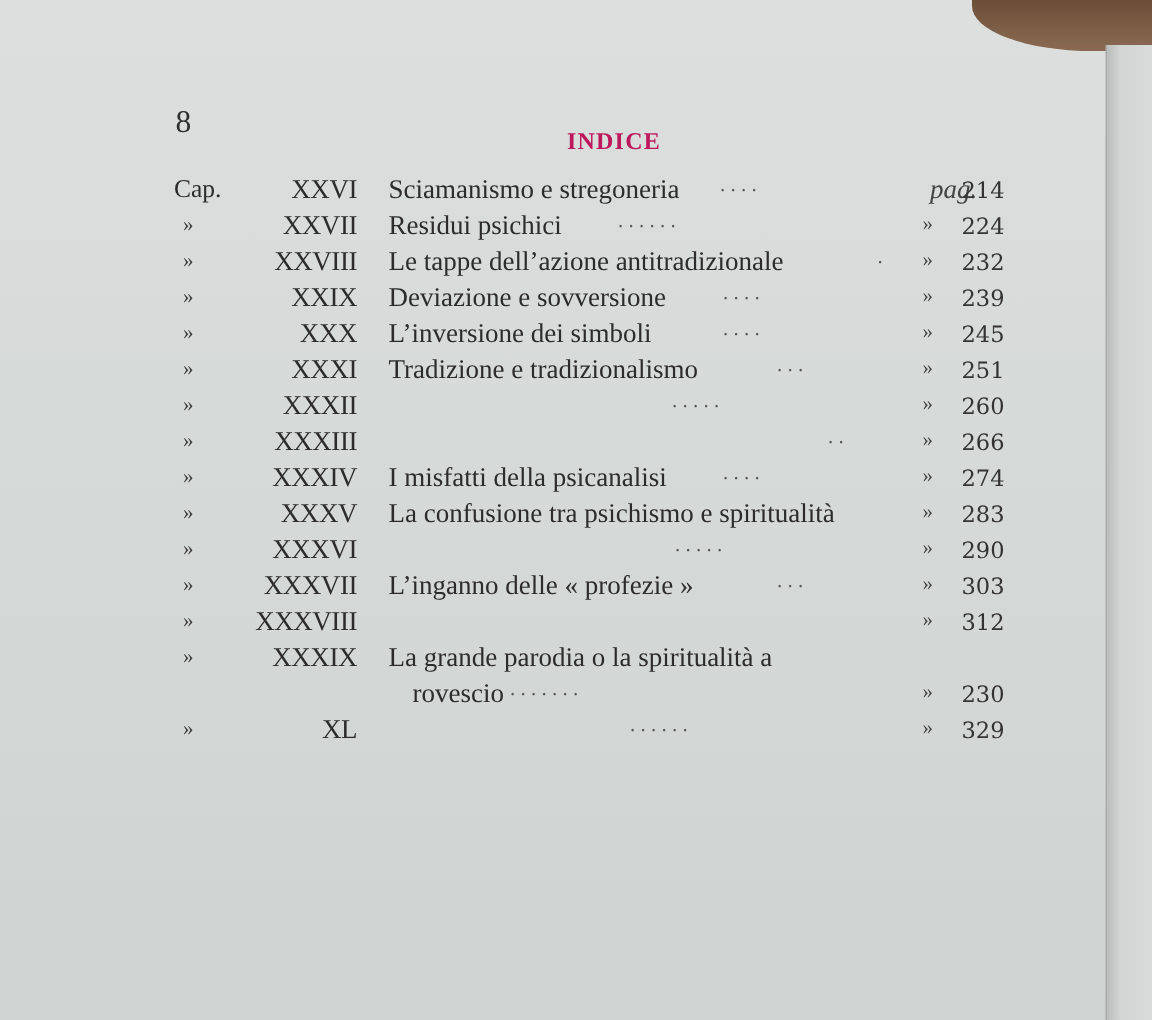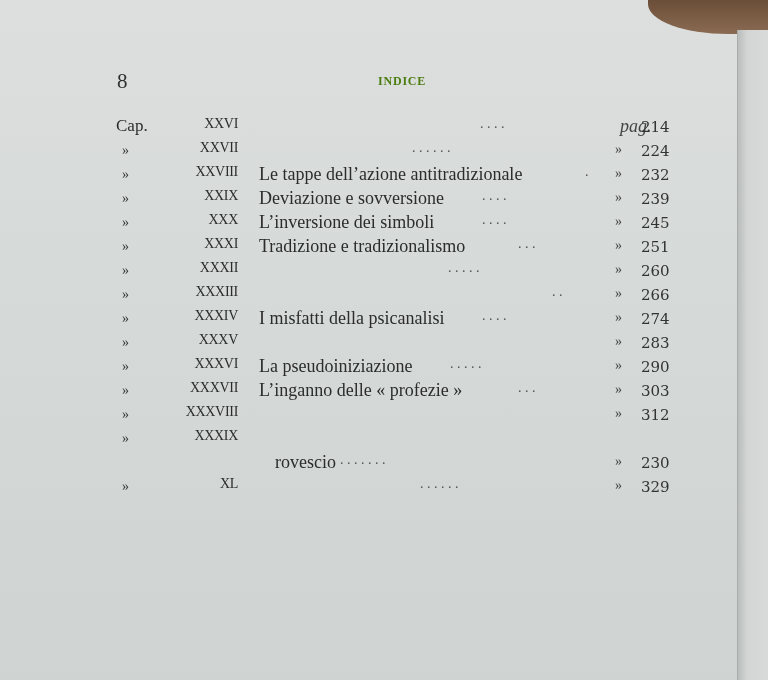--- a/index.html
+++ b/index.html
@@ -20,29 +20,29 @@
     .next-page {
       position: absolute; right: 0; top: 30px; width: 30px; height: 650px;
       background: linear-gradient(90deg, #b9bdbc 0%, #d2d5d3 30%, #d8dbd9 100%);
       border-left: 1px solid #a9acab;
     }
     .page-number {
       position: absolute; left: 117px; top: 69px;
       font-size: 21px; color: #2f2f2f;
     }
     .running-head {
-      position: absolute; left: 378px; top: 74px;
-      font-size: 12px; font-weight: bold; letter-spacing: 0.8px; color: #4d7c0f;
+      position: absolute; left: 378px; top: 86px;
+      font-size: 16px; font-weight: bold; letter-spacing: 0.8px; color: #be185d;
     }
     .toc { position: absolute; left: 0; top: 0; width: 740px; height: 680px; }
     .row { position: absolute; left: 0; height: 24px; width: 740px; color: #2c2c2c; }
     .lead { position: absolute; left: 116px; font-size: 17px; }
     .lead.guill { left: 122px; font-size: 14px; top: 3px; color: #3a3a3a; }
     .roman {
-      position: absolute; right: 502px; text-align: right; font-size: 14px; letter-spacing: -0.3px;
+      position: absolute; right: 502px; text-align: right; font-size: 18px; letter-spacing: -0.3px;
     }
     .title { position: absolute; left: 259px; font-size: 18px; white-space: nowrap; }
     .dots { position: absolute; left: 440px; width: 140px; font-size: 14px; color: #555; white-space: nowrap; letter-spacing: 0; }
     .pmark { position: absolute; left: 615px; font-size: 14px; color: #444; top: 2px; }
     .pmark.pag { left: 620px; font-style: italic; font-size: 18px; top: 0; }
     .pnum { position: absolute; left: 641px; font-size: 17px; color: #333; font-family: "DejaVu Serif", serif; font-size: 15px; top: 2px; text-align: center; }
     .row.cont .title { left: 275px; text-align: right; }
   </style>
 </head>
 <body>
@@ -52,28 +52,30 @@
 <div class="next-page"></div>
 
 <div class="page-number">8</div>
 <div class="running-head">INDICE</div>
 
 <div class="toc">
 
   <div class="row" style="top:116px">
     <span class="lead">Cap.</span>
     <span class="roman">XXVI</span>
+    <span class="title">Sciamanismo e stregoneria</span>
     <span class="dots" style="left:480px">.       .       .       .</span>
     <span class="pmark pag">pag.</span>
     <span class="pnum">214</span>
   </div>
 
   <div class="row" style="top:140px">
     <span class="lead guill">»</span>
     <span class="roman">XXVII</span>
+    <span class="title">Residui psichici</span>
     <span class="dots" style="left:412px">.       .       .       .       .       .</span>
     <span class="pmark">»</span>
     <span class="pnum">224</span>
   </div>
 
   <div class="row" style="top:164px">
     <span class="lead guill">»</span>
     <span class="roman">XXVIII</span>
     <span class="title">Le tappe dell’azione antitradizionale</span>
     <span class="dots" style="left:585px">.</span>
@@ -129,28 +131,28 @@
     <span class="roman">XXXIV</span>
     <span class="title">I misfatti della psicanalisi</span>
     <span class="dots" style="left:482px">.       .       .       .</span>
     <span class="pmark">»</span>
     <span class="pnum">274</span>
   </div>
 
   <div class="row" style="top:332px">
     <span class="lead guill">»</span>
     <span class="roman">XXXV</span>
+    <span class="title">La confusione tra psichismo e spiritualità</span>
     <span class="pmark">»</span>
     <span class="pnum">283</span>
   </div>
 
   <div class="row" style="top:356px">
     <span class="lead guill">»</span>
     <span class="roman">XXXVI</span>
-    <span class="title">La pseudoiniziazione</span>
     <span class="dots" style="left:450px">.       .       .       .       .</span>
     <span class="pmark">»</span>
     <span class="pnum">290</span>
   </div>
 
   <div class="row" style="top:380px">
     <span class="lead guill">»</span>
     <span class="roman">XXXVII</span>
     <span class="title">L’inganno delle « profezie »</span>
     <span class="dots" style="left:518px">.       .       .</span>
@@ -161,20 +163,21 @@
   <div class="row" style="top:404px">
     <span class="lead guill">»</span>
     <span class="roman">XXXVIII</span>
     <span class="pmark">»</span>
     <span class="pnum">312</span>
   </div>
 
   <div class="row" style="top:428px">
     <span class="lead guill">»</span>
     <span class="roman">XXXIX</span>
+    <span class="title">La grande parodia o la spiritualità a</span>
   </div>
   <div class="row cont" style="top:452px">
     <span class="title">rovescio</span>
     <span class="dots" style="left:340px; width:260px">.       .       .       .       .       .       .</span>
     <span class="pmark">»</span>
     <span class="pnum">230</span>
   </div>
 
   <div class="row" style="top:476px">
     <span class="lead guill">»</span>

